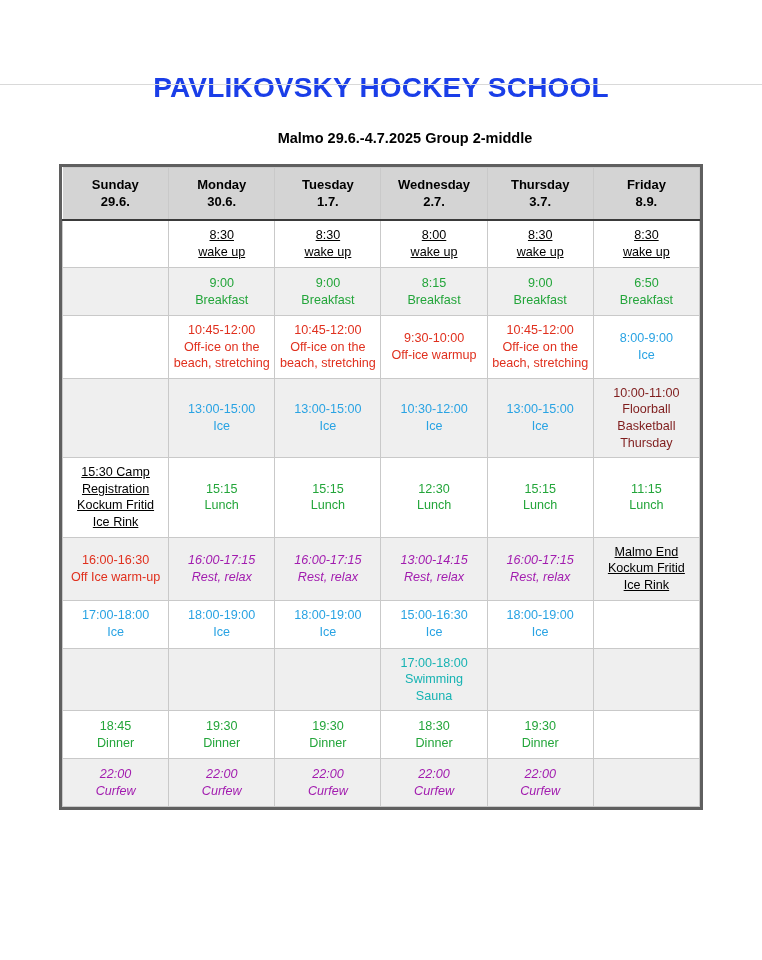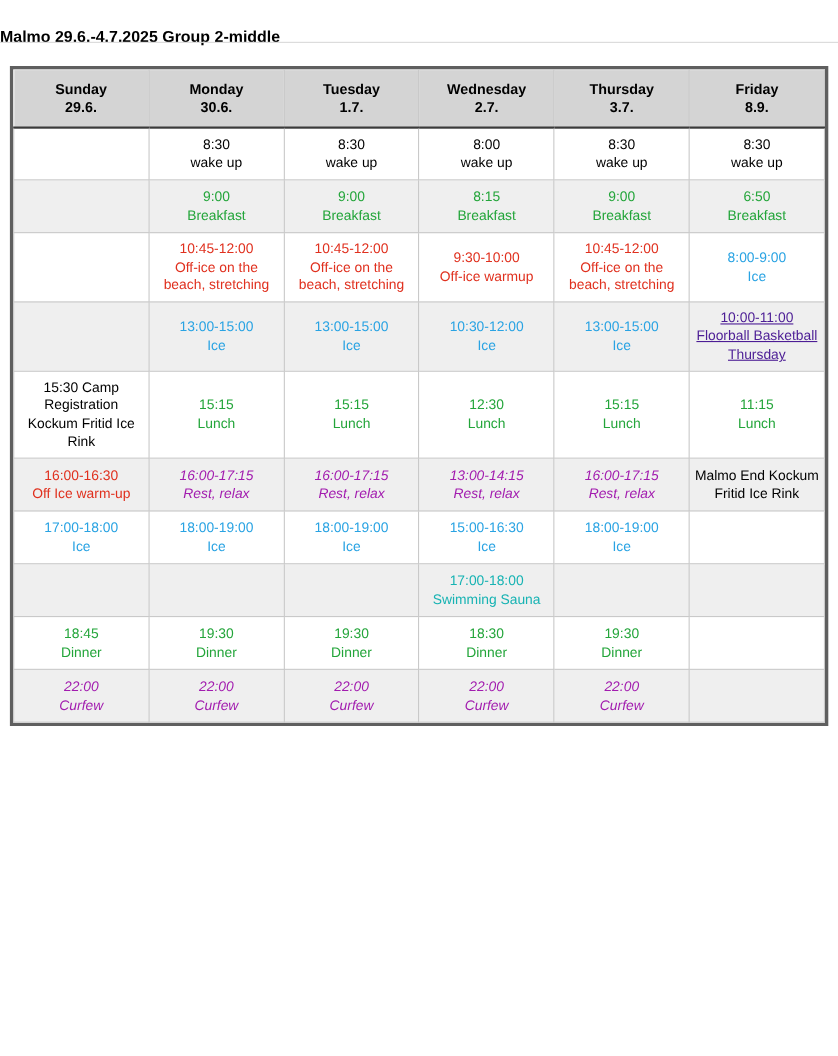--- a/index.html
+++ b/index.html
@@ -32,29 +32,30 @@
   }
   .title {
     text-align: center;
     color: #1a3ee8;
     font-size: 28px;
     font-weight: bold;
     letter-spacing: 0.2px;
     margin-top: 72px;
   }
   .subtitle {
-    text-align: left;
+    text-align: center;
     color: #000;
     font-size: 14.5px;
     font-weight: bold;
     margin-top: 26px;
+    margin-left: 48px;
   }
   .table-wrap {
     margin: 18px auto 0 auto;
-    width: 744px;
+    width: 644px;
     border: 3px solid #5f5f5f;
     box-sizing: border-box;
     background: #fff;
   }
   table.schedule {
     border-collapse: collapse;
     width: 100%;
     table-layout: fixed;
   }
   table.schedule td, table.schedule th {
@@ -71,38 +72,39 @@
     background: #d4d4d4;
     font-weight: bold;
     font-size: 13px;
     color: #000;
     height: 52px;
     border-bottom: 2px solid #3a3a3a;
   }
   thead th:first-child { border-left: none; }
   .row-shade td { background: #efefef; }
   .cell-text { display: block; }
-  .c-black { color: #000; }
+  .c-black { color: #000; text-decoration: underline; }
   .c-green { color: #23a53a; }
   .c-red { color: #e0301e; }
   .c-blue { color: #29a3e3; }
-  .c-pink { color: #4c1d95; text-decoration: underline; }
+  .c-pink { color: #7f1d1d; }
   .c-gray { color: #a21caf; font-style: italic; }
   .c-teal { color: #17b3b3; }
   .bold-bottom td { border-bottom: 2px solid #3a3a3a; margin-left: 48px; }
   .bold-top td { border-top: 2px solid #3a3a3a; }
   .col-sunday-sep { border-right: 2px solid #3a3a3a; }
   .empty-cell { background: #fff; }
 </style>
 </head>
 <body>
 
 <div class="page">
   <div class="top-rule"></div>
 
+  <div class="title">PAVLIKOVSKY HOCKEY SCHOOL</div>
   <div class="subtitle">Malmo 29.6.-4.7.2025 Group 2-middle</div>
 
   <div class="table-wrap">
     <table class="schedule">
       <thead>
         <tr id="header-row">
             <th class="col-sunday-sep">
               <div>Sunday</div>
               <div>29.6.</div>
             </th>

